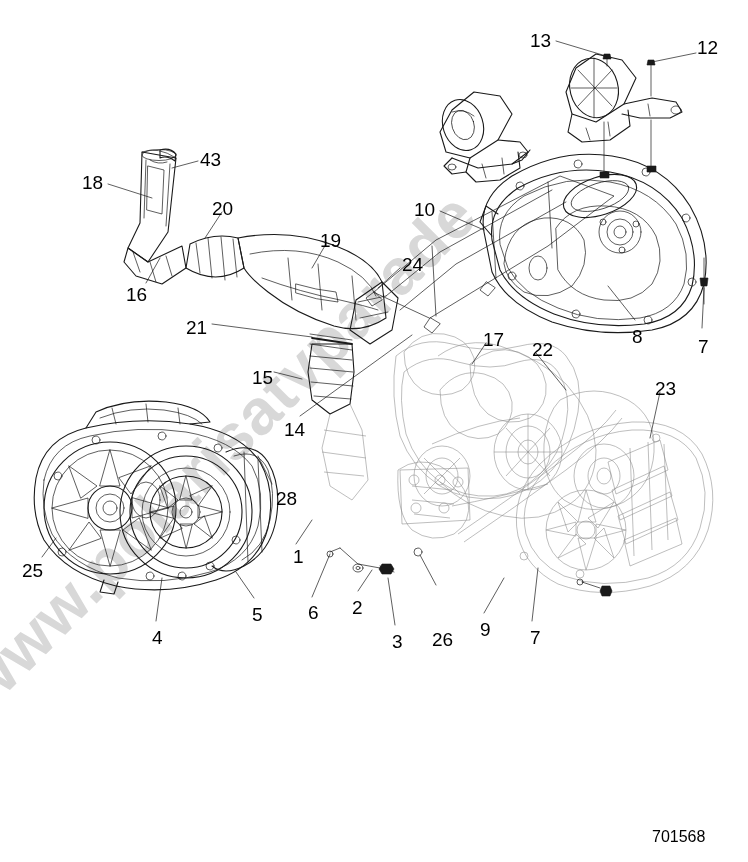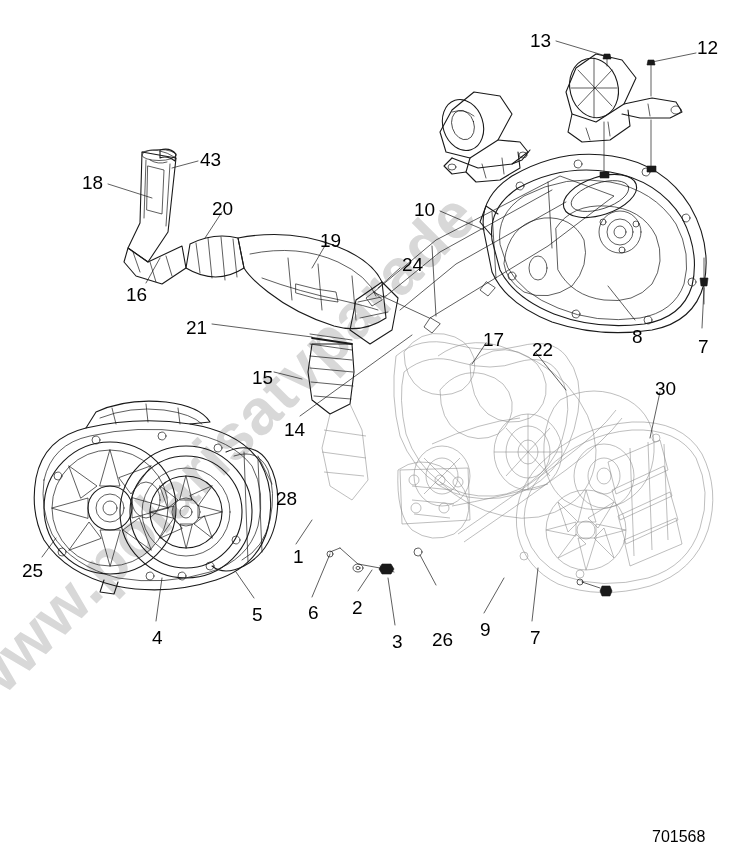--- a/index.html
+++ b/index.html
@@ -452,21 +452,21 @@
     <span class="callout-num" style="left:212px; top:199px;">20</span>
     <span class="callout-num" style="left:320px; top:231px;">19</span>
     <span class="callout-num" style="left:402px; top:255px;">24</span>
     <span class="callout-num" style="left:126px; top:285px;">16</span>
     <span class="callout-num" style="left:186px; top:318px;">21</span>
     <span class="callout-num" style="left:632px; top:327px;">8</span>
     <span class="callout-num" style="left:698px; top:337px;">7</span>
     <span class="callout-num" style="left:483px; top:330px;">17</span>
     <span class="callout-num" style="left:532px; top:340px;">22</span>
     <span class="callout-num" style="left:252px; top:368px;">15</span>
-    <span class="callout-num" style="left:655px; top:379px;">30</span>
+    <span class="callout-num" style="left:655px; top:379px;">23</span>
     <span class="callout-num" style="left:284px; top:420px;">14</span>
     <span class="callout-num" style="left:276px; top:489px;">28</span>
     <span class="callout-num" style="left:293px; top:547px;">1</span>
     <span class="callout-num" style="left:22px;  top:561px;">25</span>
     <span class="callout-num" style="left:308px; top:603px;">6</span>
     <span class="callout-num" style="left:352px; top:598px;">2</span>
     <span class="callout-num" style="left:252px; top:605px;">5</span>
     <span class="callout-num" style="left:432px; top:598px;margin-top:32px;">26</span>
     <span class="callout-num" style="left:392px; top:632px;">3</span>
     <span class="callout-num" style="left:152px; top:628px;">4</span>

